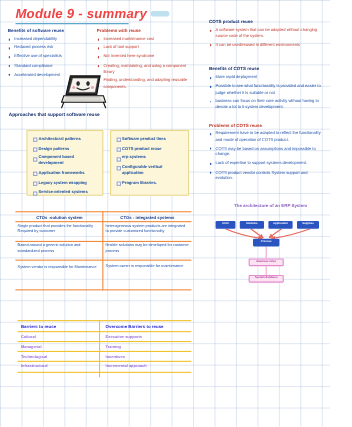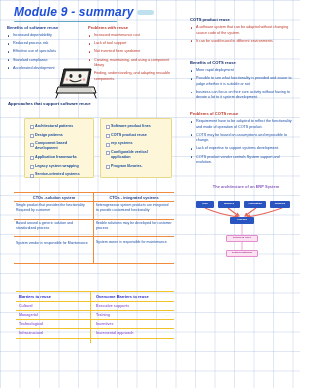--- a/index.html
+++ b/index.html
@@ -21,21 +21,21 @@
     z-index: 0;
   }
   .layer { position: absolute; inset: 0; z-index: 2; }
 
   
   .title-wrap {
     position: absolute; left: 14px; top: 5px;
     display: flex; align-items: center;
   }
   .title {
-    font-size: 12px; font-weight: 700; color: #1d4ed8;
+    font-size: 12px; font-weight: 700; color: #ef4444;
     letter-spacing: 0.2px; font-style: italic;
     white-space: nowrap;
   }
   .title-tail {
     width: 17px; height: 5px; border-radius: 3px;
     background: #bfe0ef; margin-left: 3px;
   }
   .title-underline {
     position: absolute; left: 14px; top: 21px;
     width: 103px; height: 1.4px; background: #5fa8c9; border-radius: 1px;

